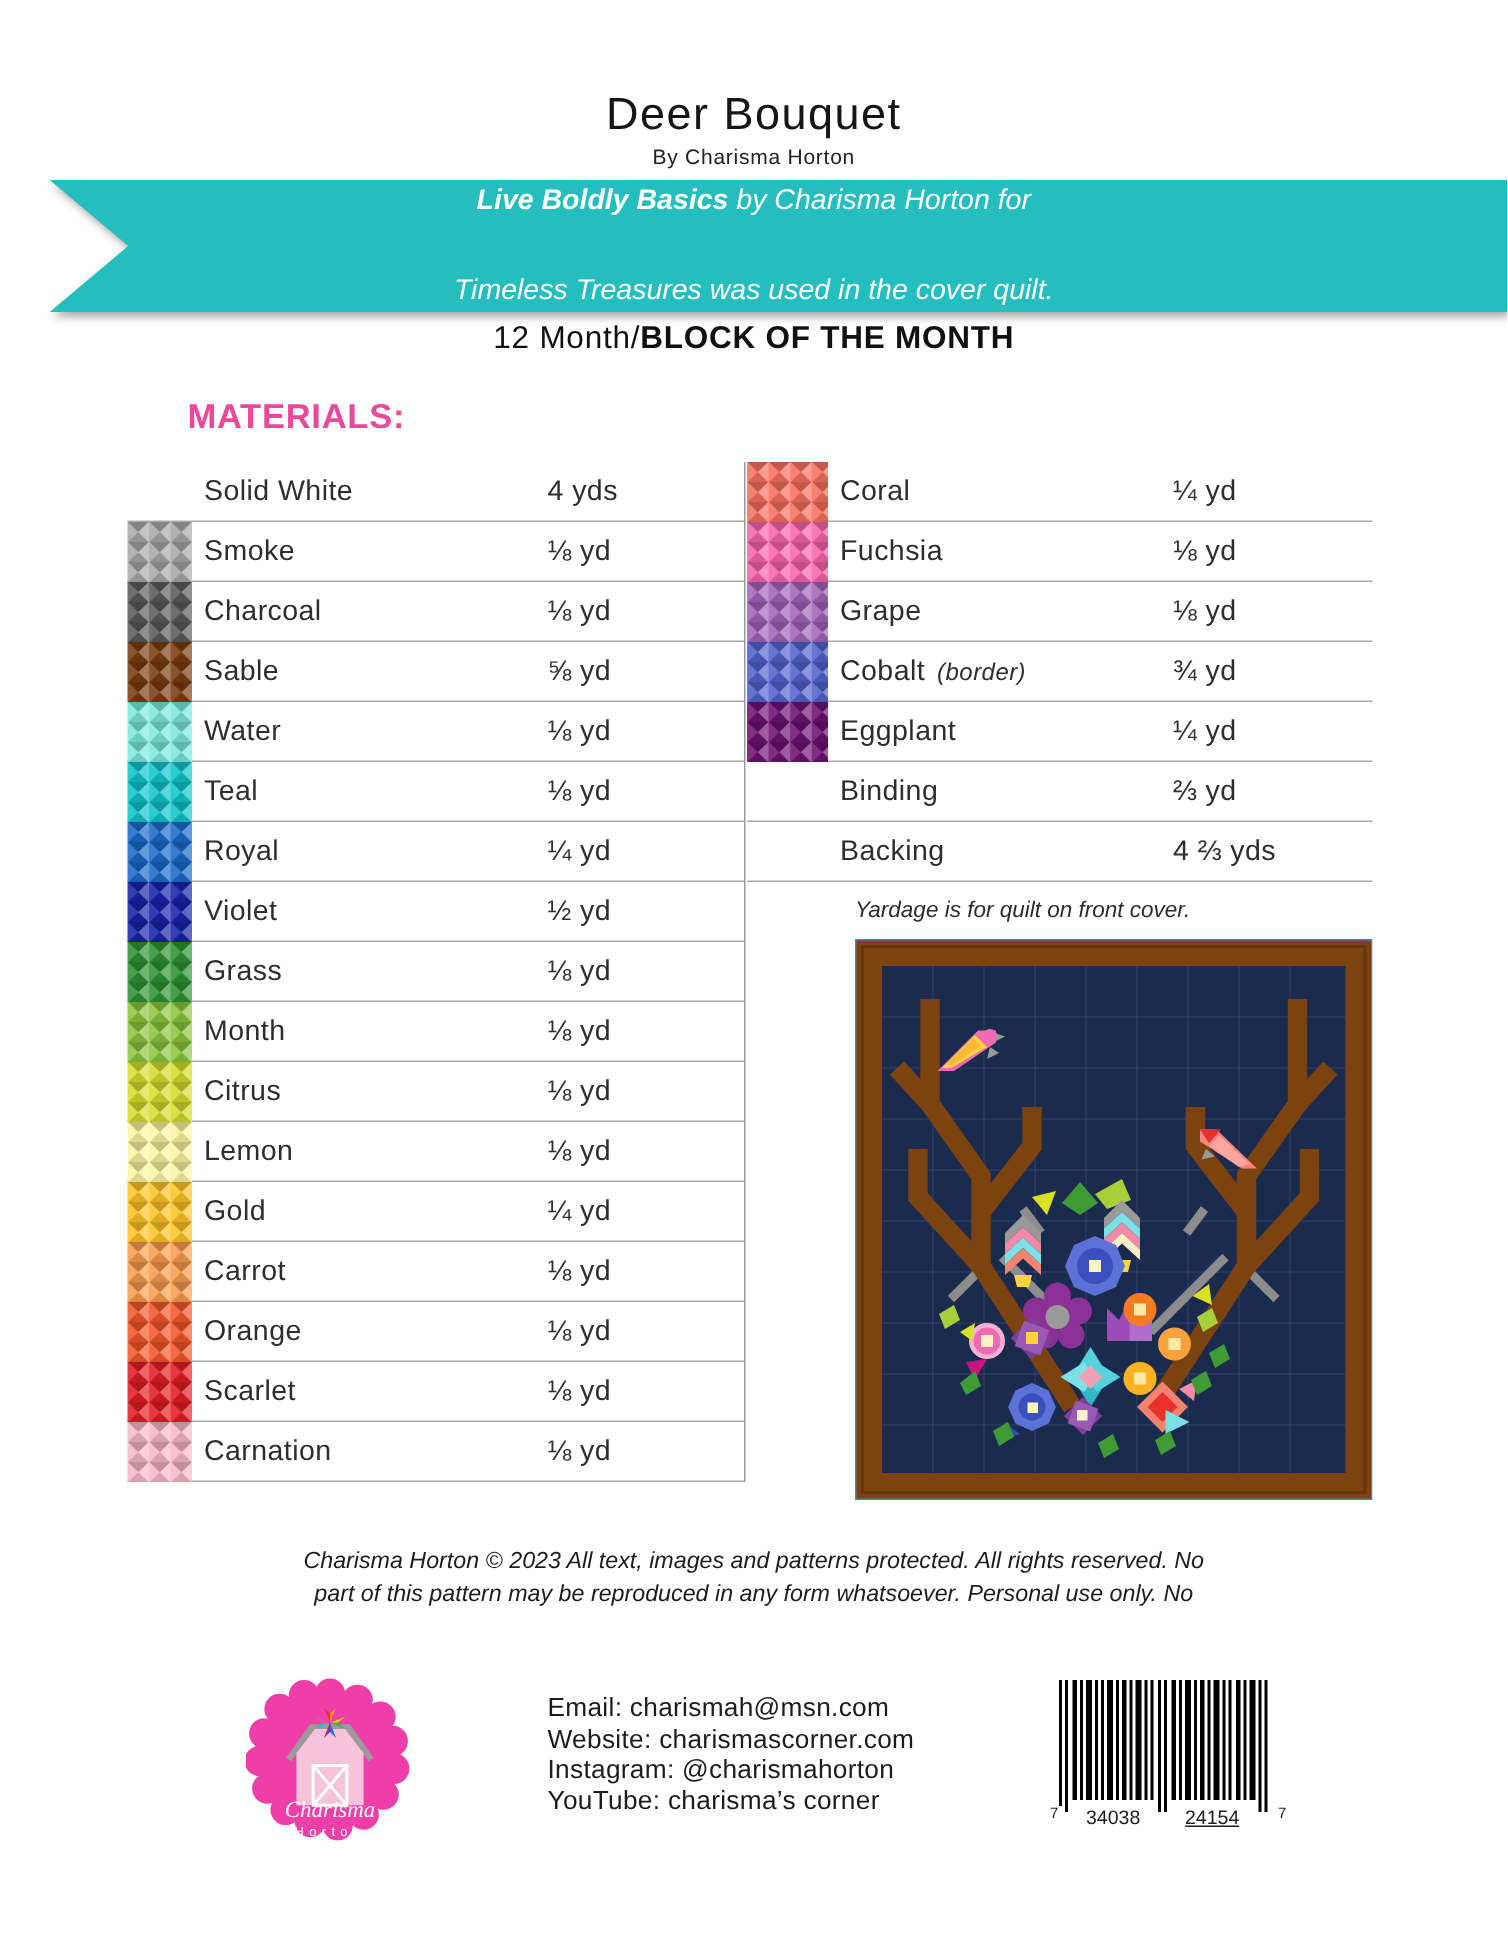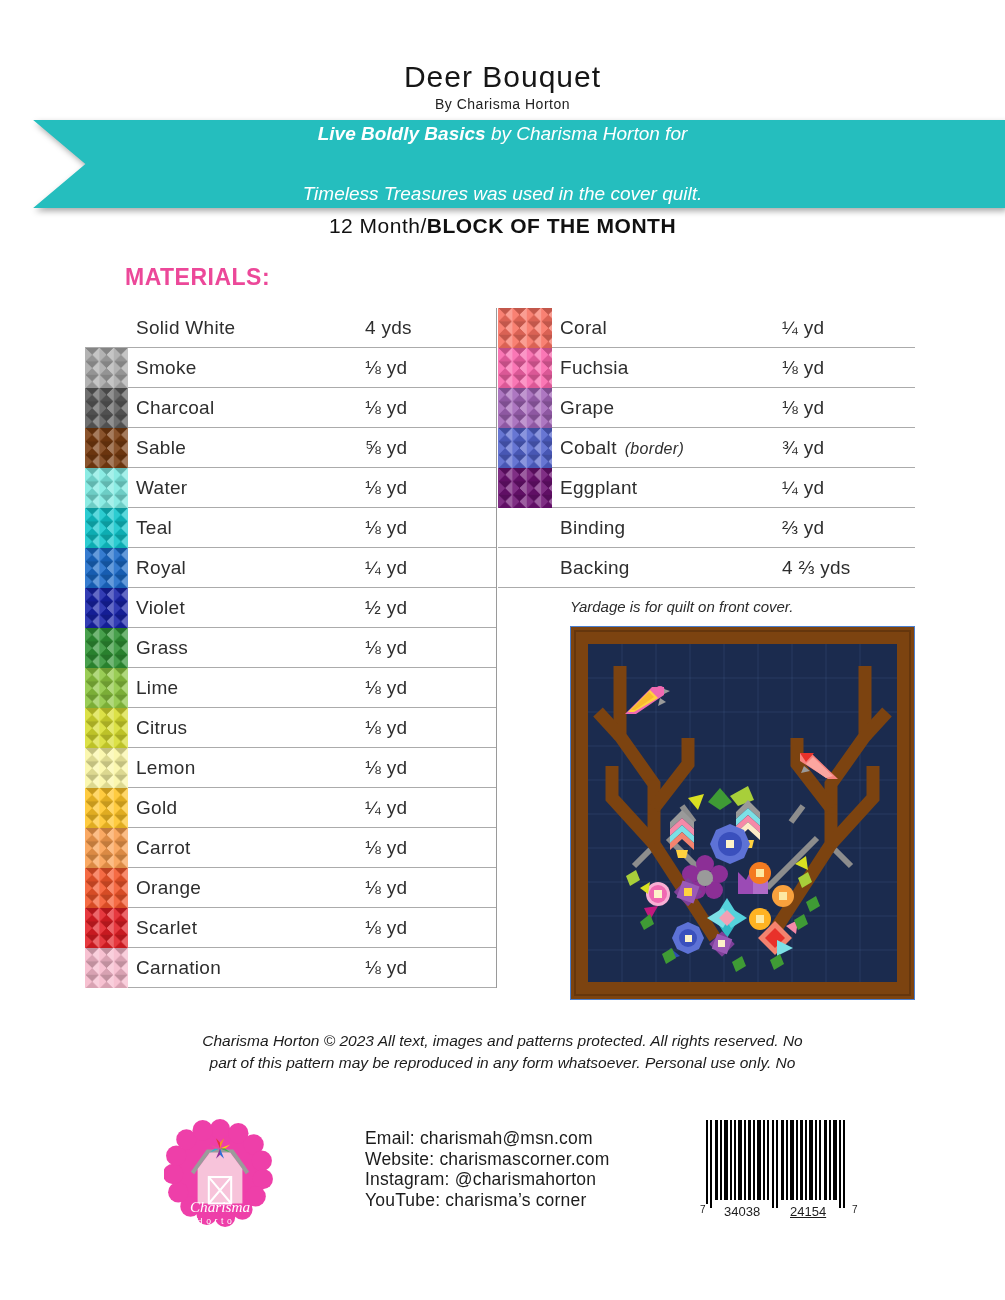--- a/index.html
+++ b/index.html
@@ -126,21 +126,21 @@
         <div class="mat-name">Violet</div>
         <div class="mat-yd">½ yd</div>
       </div>
       <div class="mat-row">
         <div class="swatch tex" style="background-color: rgb(47, 147, 52);"></div>
         <div class="mat-name">Grass</div>
         <div class="mat-yd">⅛ yd</div>
       </div>
       <div class="mat-row">
         <div class="swatch tex" style="background-color: rgb(140, 198, 63);"></div>
-        <div class="mat-name">Lime</div>
+        <div class="mat-name">Month</div>
         <div class="mat-yd">⅛ yd</div>
       </div>
       <div class="mat-row">
         <div class="swatch tex" style="background-color: rgb(215, 221, 46);"></div>
         <div class="mat-name">Citrus</div>
         <div class="mat-yd">⅛ yd</div>
       </div>
       <div class="mat-row">
         <div class="swatch tex" style="background-color: rgb(250, 246, 164);"></div>
         <div class="mat-name">Lemon</div>

